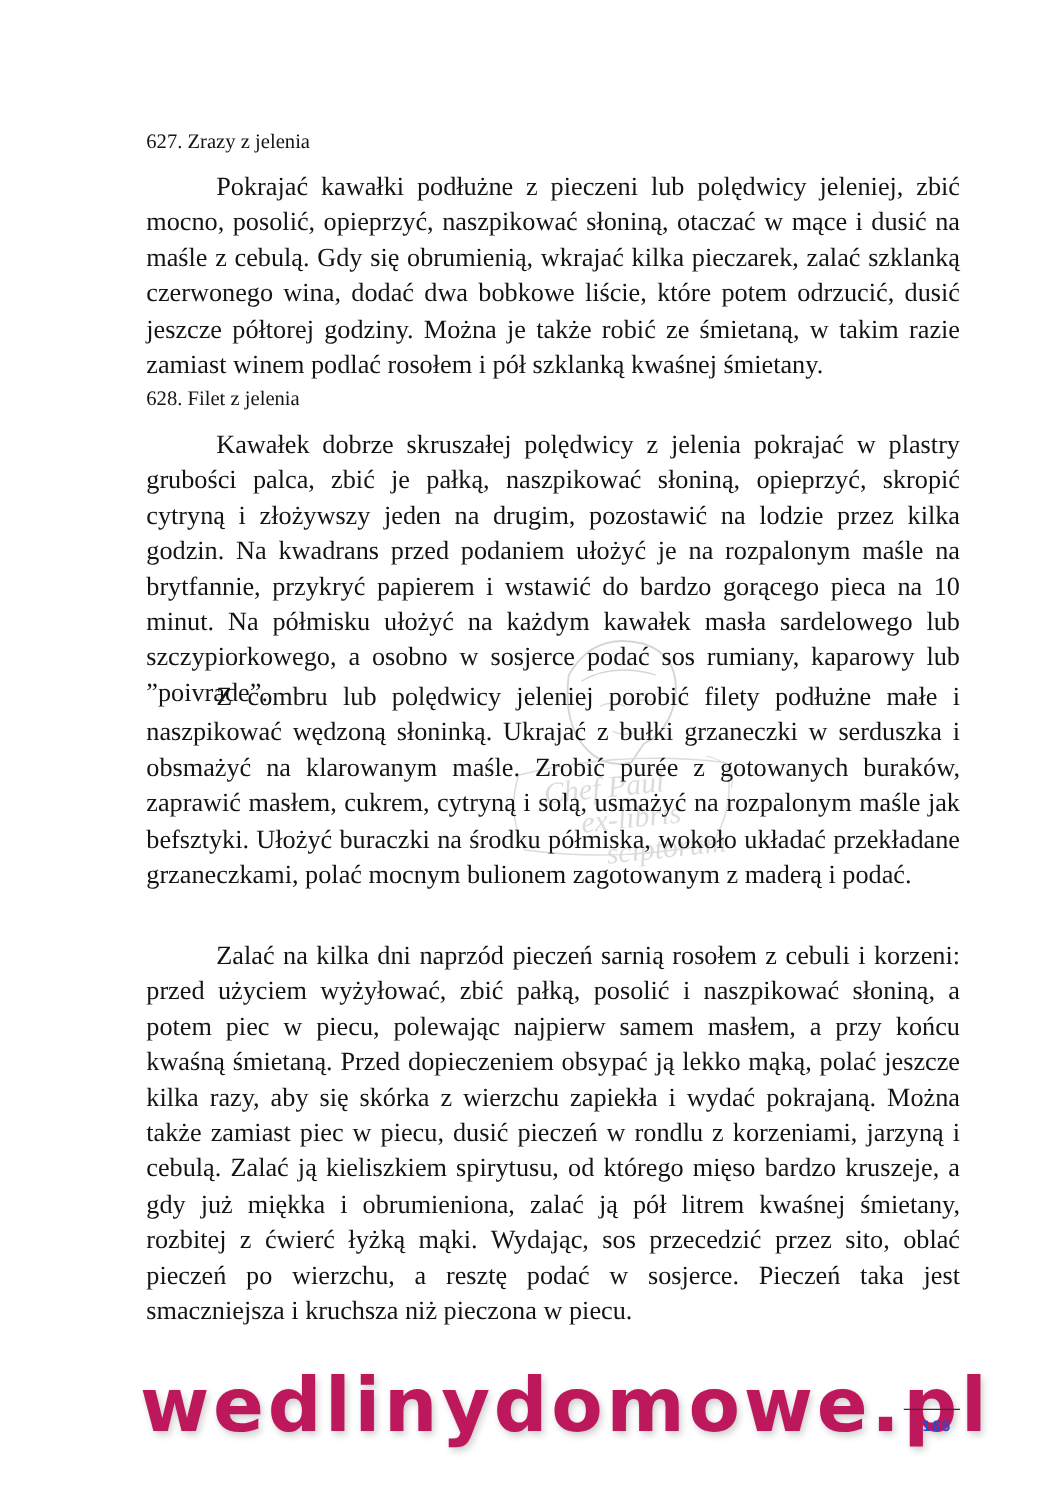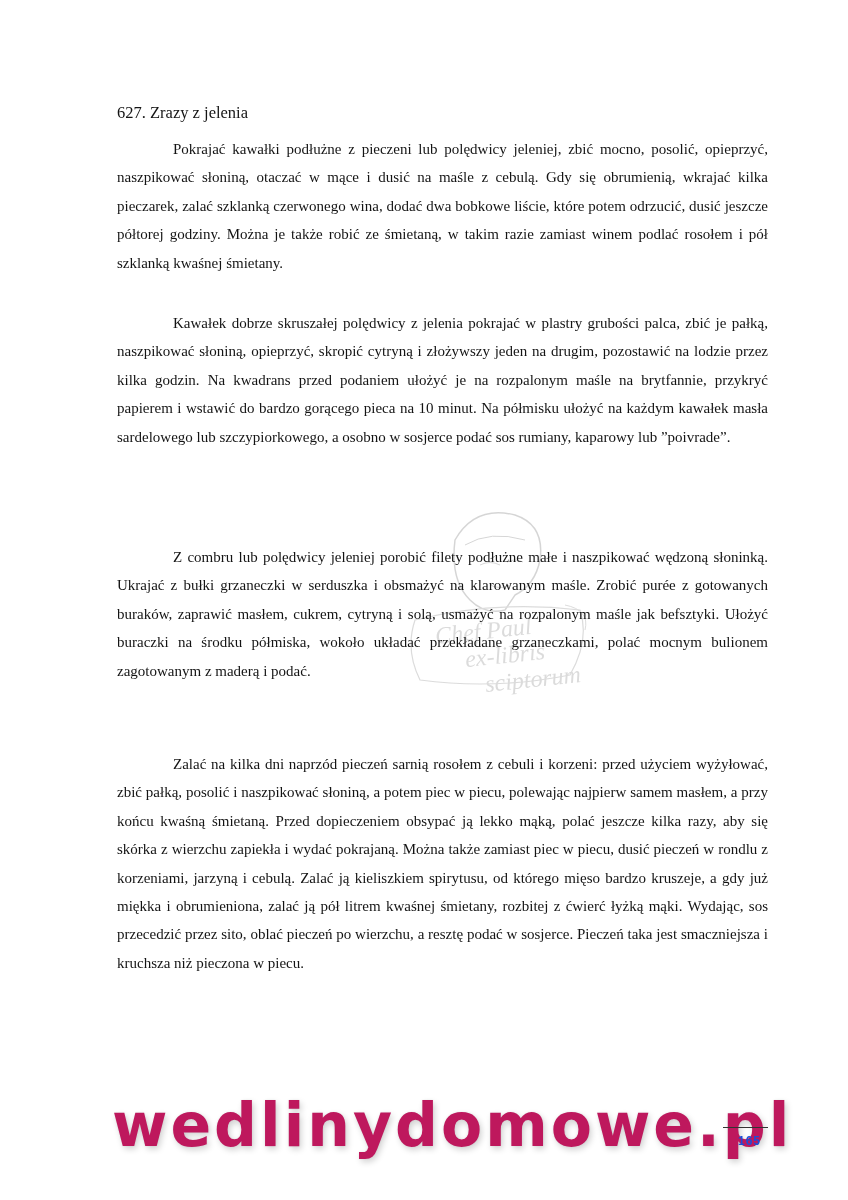--- a/index.html
+++ b/index.html
@@ -33,21 +33,21 @@
       margin-bottom: 24px;
     }
     .recipe-title {
       font-weight: normal;
       font-size: 16.5px;
       line-height: 20px;
       margin: 0 0 12px 0;
       padding-top: 0;
     }
     .recipe-body {
-      font-size: 15px;
+      font-size: 21px;
       line-height: 28.4px;
       text-align: justify;
       text-indent: 56px;
       margin: 0;
     }
     #recipe-627 { position: absolute; top: 7px; left: 0; width: 651px; }
     #recipe-628 { position: absolute; top: 213px; left: 0; width: 651px; }
     #recipe-629 { position: absolute; top: 447px; left: 0; width: 651px; }
     #recipe-630 { position: absolute; top: 654px; left: 0; width: 651px; }
 
@@ -128,20 +128,21 @@
   </div>
 
   <div class="content">
 
     <section class="recipe" id="recipe-627">
       <h2 class="recipe-title">627. Zrazy z jelenia</h2>
       <p class="recipe-body">Pokrajać kawałki podłużne z pieczeni lub polędwicy jeleniej, zbić mocno, posolić, opieprzyć, naszpikować słoniną, otaczać w mące i dusić na maśle z cebulą. Gdy się obrumienią, wkrajać kilka pieczarek, zalać szklanką czerwonego wina, dodać dwa bobkowe liście, które potem odrzucić, dusić jeszcze półtorej godziny. Można je także robić ze śmietaną, w takim razie zamiast winem podlać rosołem i pół szklanką kwaśnej śmietany.</p>
     </section>
 
     <section class="recipe" id="recipe-628">
+      <h2 class="recipe-title">628. Filet z jelenia</h2>
       <p class="recipe-body">Kawałek dobrze skruszałej polędwicy z jelenia pokrajać w plastry grubości palca, zbić je pałką, naszpikować słoniną, opieprzyć, skropić cytryną i złożywszy jeden na drugim, pozostawić na lodzie przez kilka godzin. Na kwadrans przed podaniem ułożyć je na rozpalonym maśle na brytfannie, przykryć papierem i wstawić do bardzo gorącego pieca na 10 minut. Na półmisku ułożyć na każdym kawałek masła sardelowego lub szczypiorkowego, a osobno w sosjerce podać sos rumiany, kaparowy lub ”poivrade”.</p>
     </section>
 
     <section class="recipe" id="recipe-629">
       <p class="recipe-body">Z combru lub polędwicy jeleniej porobić filety podłużne małe i naszpikować wędzoną słoninką. Ukrajać z bułki grzaneczki w serduszka i obsmażyć na klarowanym maśle. Zrobić purée z gotowanych buraków, zaprawić masłem, cukrem, cytryną i solą, usmażyć na rozpalonym maśle jak befsztyki. Ułożyć buraczki na środku półmiska, wokoło układać przekładane grzaneczkami, polać mocnym bulionem zagotowanym z maderą i podać.</p>
     </section>
 
     <section class="recipe" id="recipe-630">
       <p class="recipe-body">Zalać na kilka dni naprzód pieczeń sarnią rosołem z cebuli i korzeni: przed użyciem wyżyłować, zbić pałką, posolić i naszpikować słoniną, a potem piec w piecu, polewając najpierw samem masłem, a przy końcu kwaśną śmietaną. Przed dopieczeniem obsypać ją lekko mąką, polać jeszcze kilka razy, aby się skórka z wierzchu zapiekła i wydać pokrajaną. Można także zamiast piec w piecu, dusić pieczeń w rondlu z korzeniami, jarzyną i cebulą. Zalać ją kieliszkiem spirytusu, od którego mięso bardzo kruszeje, a gdy już miękka i obrumieniona, zalać ją pół litrem kwaśnej śmietany, rozbitej z ćwierć łyżką mąki. Wydając, sos przecedzić przez sito, oblać pieczeń po wierzchu, a resztę podać w sosjerce. Pieczeń taka jest smaczniejsza i kruchsza niż pieczona w piecu.</p>
     </section>

